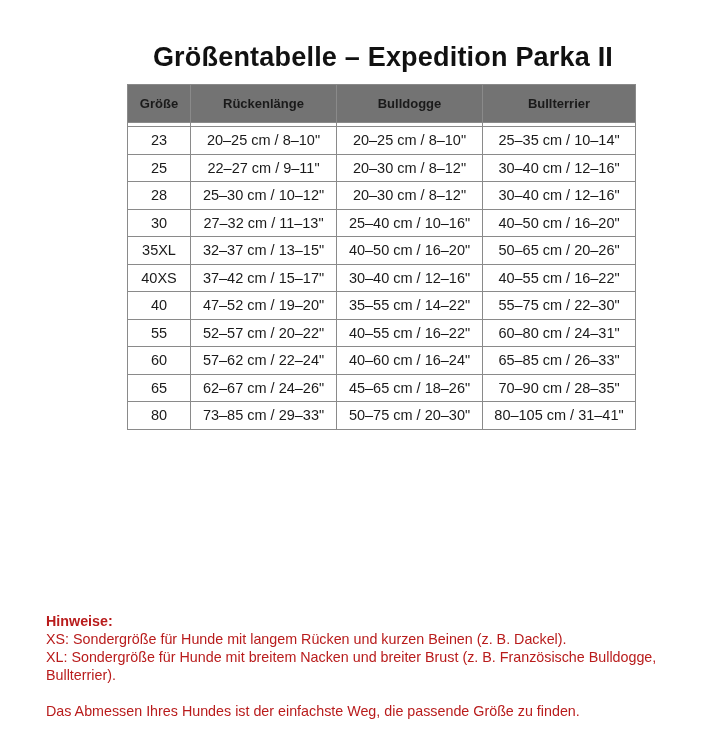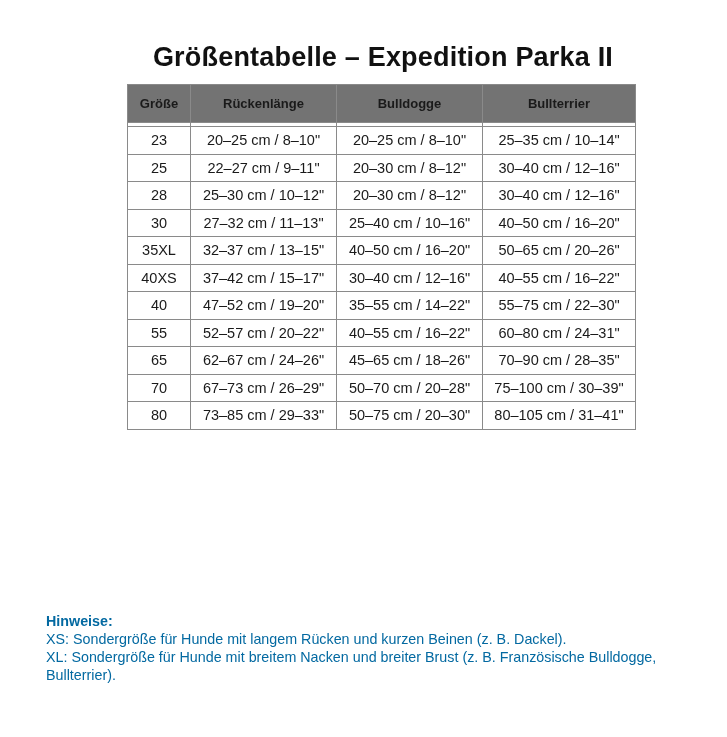--- a/index.html
+++ b/index.html
@@ -59,21 +59,21 @@
     col.c1 { width: 146px; }
     col.c2 { width: 146px; }
     col.c3 { width: 153px; }
     .notes {
       position: absolute;
       left: 46px;
       top: 612px;
       width: 680px;
       font-size: 14.3px;
       line-height: 18px;
-      color: #0369a1;
+      color: #b91c1c;
     }
     .notes .notes-heading {
       font-weight: bold;
     }
     .notes .gap {
       height: 18px;
     }
   </style>
 </head>
 <body>
@@ -144,38 +144,39 @@
         <td>35–55 cm / 14–22"</td>
         <td>55–75 cm / 22–30"</td>
       </tr>
       <tr>
         <td>55</td>
         <td>52–57 cm / 20–22"</td>
         <td>40–55 cm / 16–22"</td>
         <td>60–80 cm / 24–31"</td>
       </tr>
       <tr>
+        <td>60</td>
+        <td>57–62 cm / 22–24"</td>
+        <td>40–60 cm / 16–24"</td>
+        <td>65–85 cm / 26–33"</td>
+      </tr>
+      <tr>
         <td>65</td>
         <td>62–67 cm / 24–26"</td>
         <td>45–65 cm / 18–26"</td>
         <td>70–90 cm / 28–35"</td>
-      </tr>
-      <tr>
-        <td>70</td>
-        <td>67–73 cm / 26–29"</td>
-        <td>50–70 cm / 20–28"</td>
-        <td>75–100 cm / 30–39"</td>
       </tr>
       <tr>
         <td>80</td>
         <td>73–85 cm / 29–33"</td>
         <td>50–75 cm / 20–30"</td>
         <td>80–105 cm / 31–41"</td>
       </tr>
     </tbody>
 </table>
 
 <div class="notes">
   <div class="notes-heading">Hinweise:</div>
   <div>XS: Sondergröße für Hunde mit langem Rücken und kurzen Beinen (z. B. Dackel).</div>
   <div>XL: Sondergröße für Hunde mit breitem Nacken und breiter Brust (z. B. Französische Bulldogge, Bullterrier).</div>
   <div class="gap"></div>
+  <div>Das Abmessen Ihres Hundes ist der einfachste Weg, die passende Größe zu finden.</div>
 </div>
 
 </body></html>

